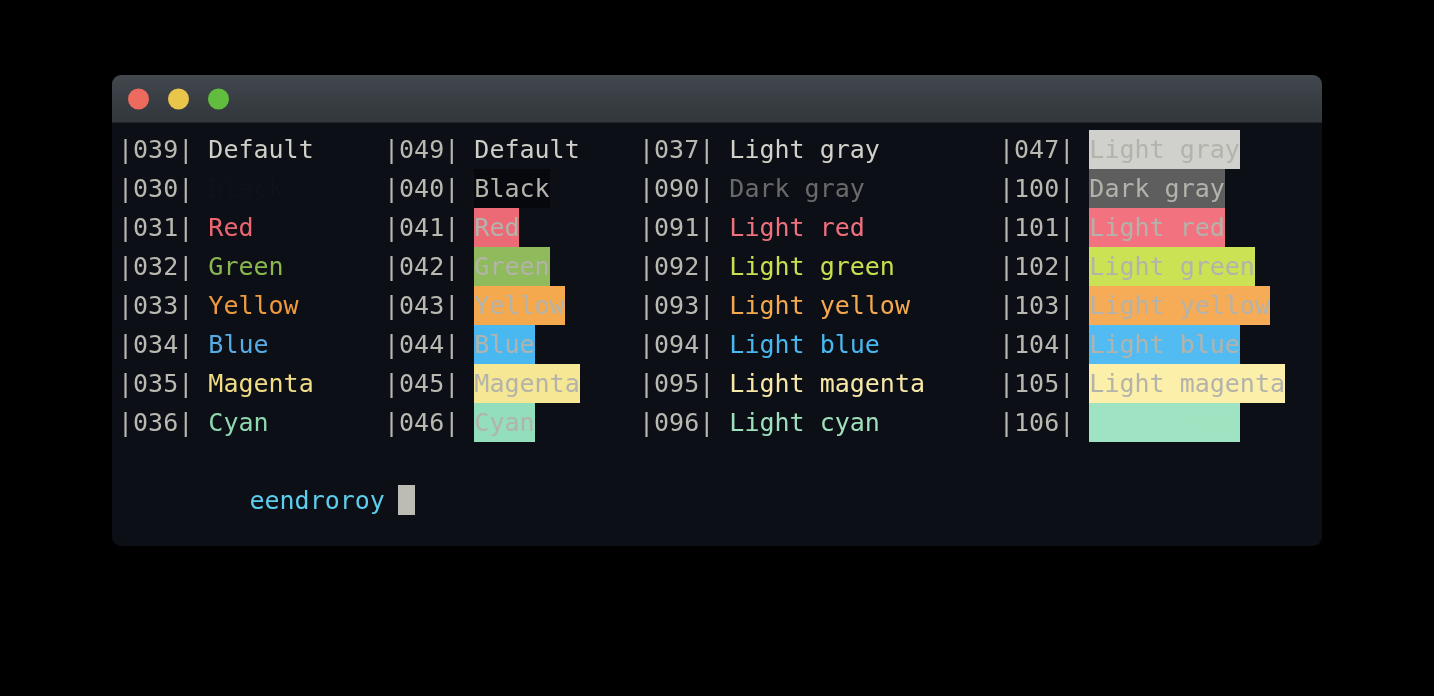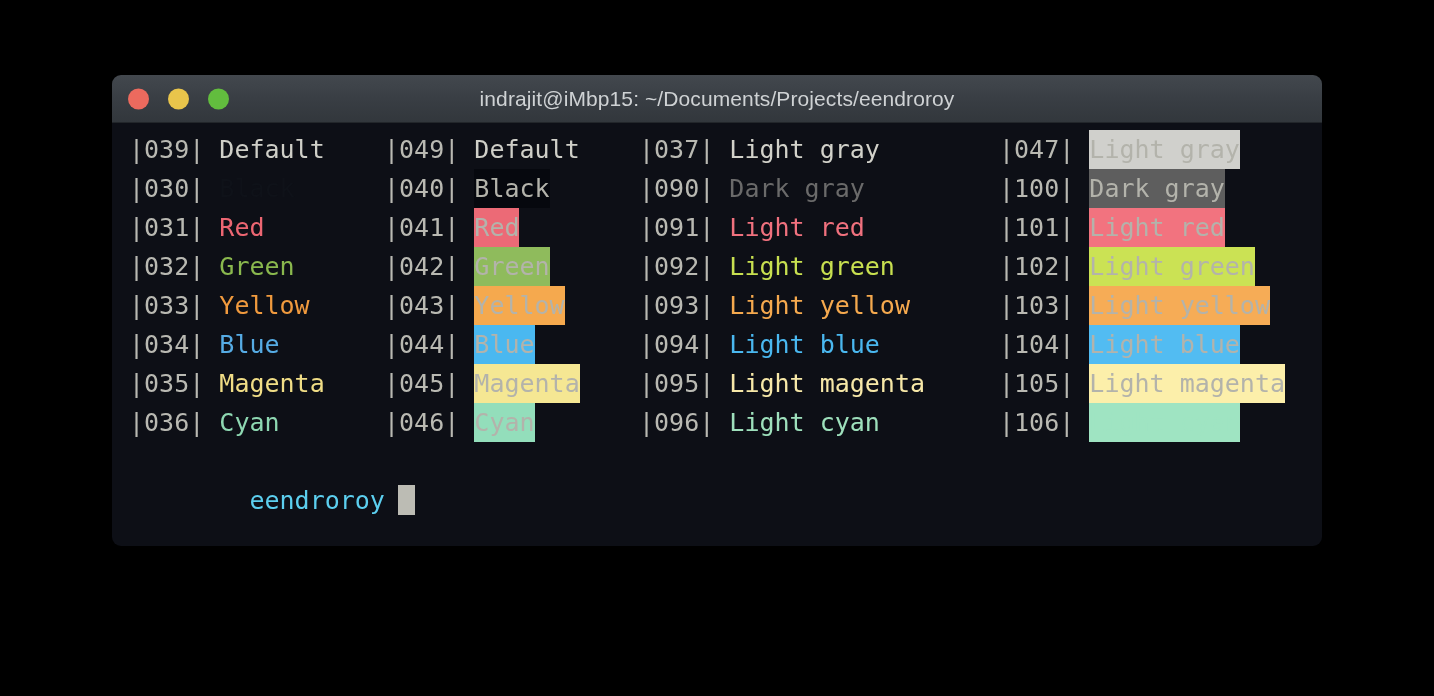--- a/index.html
+++ b/index.html
@@ -91,21 +91,21 @@
     display: block;
   }
 
   .cell {
     display: inline-block;
     white-space: pre;
   }
 
   
   .col { position: absolute; top: 0; white-space: pre; }
-  .col-1 { left: 17px; }
+  .col-1 { left: 6px; }
   .col-2 { left: 272px; }
   .col-3 { left: 527px; }
   .col-4 { left: 871px; margin-left: 16px; }
 
   .idx { color: #b9b9b2; }
 
   .swatch { padding: 0; }
 
   
   .prompt-line { position: relative; height: 39px; padding-left: 17px; white-space: pre; }
@@ -127,21 +127,20 @@
 <div id="root">
 
   <div class="term-window">
 
     <div class="titlebar">
       <div class="traffic-lights">
         <span class="tl tl-close"></span>
         <span class="tl tl-minimize"></span>
         <span class="tl tl-zoom"></span>
       </div>
-      <div class="title-text">indrajit@iMbp15: ~/Documents/Projects/eendroroy</div>
     </div>
 
     <div class="term-body">
 
 
       <div id="rows-container">
           <div class="line"><span class="col col-1"><span class="cell idx" style="color: rgb(185, 185, 178);">|039|</span><span class="cell"> </span><span class="cell swatch" style="color: rgb(207, 207, 200);">Default</span></span><span class="col col-2"><span class="cell idx" style="color: rgb(185, 185, 178);">|049|</span><span class="cell"> </span><span class="cell swatch" style="color: rgb(207, 207, 200);">Default</span></span><span class="col col-3"><span class="cell idx" style="color: rgb(185, 185, 178);">|037|</span><span class="cell"> </span><span class="cell swatch" style="color: rgb(210, 210, 202);">Light gray</span></span><span class="col col-4"><span class="cell idx" style="color: rgb(185, 185, 178);">|047|</span><span class="cell"> </span><span class="cell swatch" style="color: rgb(179, 179, 171); background-color: rgb(208, 208, 204);">Light gray</span></span></div>
           <div class="line"><span class="col col-1"><span class="cell idx" style="color: rgb(185, 185, 178);">|030|</span><span class="cell"> </span><span class="cell swatch" style="color: rgb(15, 18, 25);">Black</span></span><span class="col col-2"><span class="cell idx" style="color: rgb(185, 185, 178);">|040|</span><span class="cell"> </span><span class="cell swatch" style="color: rgb(179, 179, 171); background-color: rgb(6, 8, 14);">Black</span></span><span class="col col-3"><span class="cell idx" style="color: rgb(185, 185, 178);">|090|</span><span class="cell"> </span><span class="cell swatch" style="color: rgb(106, 106, 106);">Dark gray</span></span><span class="col col-4"><span class="cell idx" style="color: rgb(185, 185, 178);">|100|</span><span class="cell"> </span><span class="cell swatch" style="color: rgb(179, 179, 171); background-color: rgb(94, 94, 94);">Dark gray</span></span></div>
           <div class="line"><span class="col col-1"><span class="cell idx" style="color: rgb(185, 185, 178);">|031|</span><span class="cell"> </span><span class="cell swatch" style="color: rgb(236, 102, 114);">Red</span></span><span class="col col-2"><span class="cell idx" style="color: rgb(185, 185, 178);">|041|</span><span class="cell"> </span><span class="cell swatch" style="color: rgb(179, 179, 171); background-color: rgb(236, 106, 118);">Red</span></span><span class="col col-3"><span class="cell idx" style="color: rgb(185, 185, 178);">|091|</span><span class="cell"> </span><span class="cell swatch" style="color: rgb(240, 113, 126);">Light red</span></span><span class="col col-4"><span class="cell idx" style="color: rgb(185, 185, 178);">|101|</span><span class="cell"> </span><span class="cell swatch" style="color: rgb(179, 179, 171); background-color: rgb(242, 115, 127);">Light red</span></span></div>
           <div class="line"><span class="col col-1"><span class="cell idx" style="color: rgb(185, 185, 178);">|032|</span><span class="cell"> </span><span class="cell swatch" style="color: rgb(138, 184, 78);">Green</span></span><span class="col col-2"><span class="cell idx" style="color: rgb(185, 185, 178);">|042|</span><span class="cell"> </span><span class="cell swatch" style="color: rgb(179, 179, 171); background-color: rgb(143, 187, 92);">Green</span></span><span class="col col-3"><span class="cell idx" style="color: rgb(185, 185, 178);">|092|</span><span class="cell"> </span><span class="cell swatch" style="color: rgb(200, 224, 80);">Light green</span></span><span class="col col-4"><span class="cell idx" style="color: rgb(185, 185, 178);">|102|</span><span class="cell"> </span><span class="cell swatch" style="color: rgb(179, 179, 171); background-color: rgb(203, 226, 84);">Light green</span></span></div>

